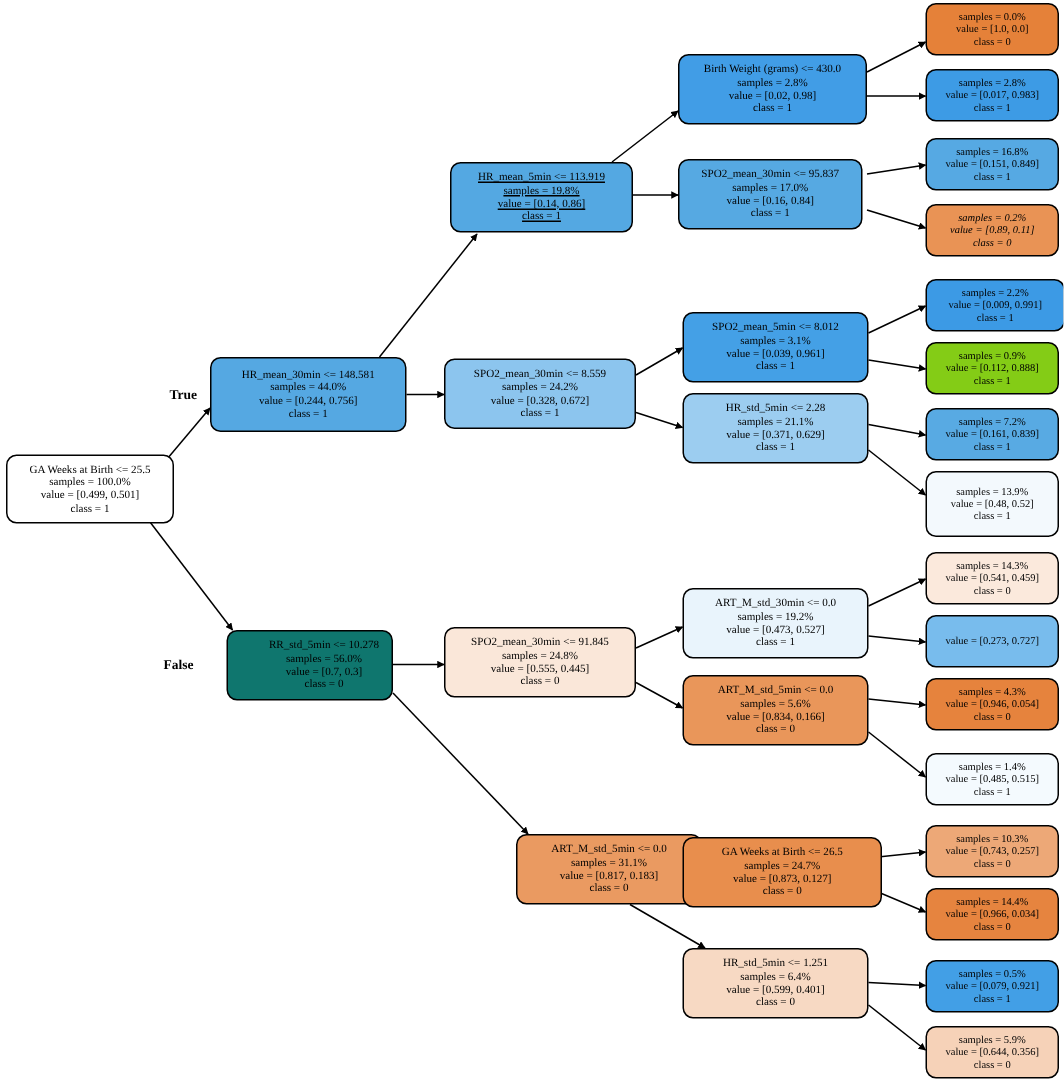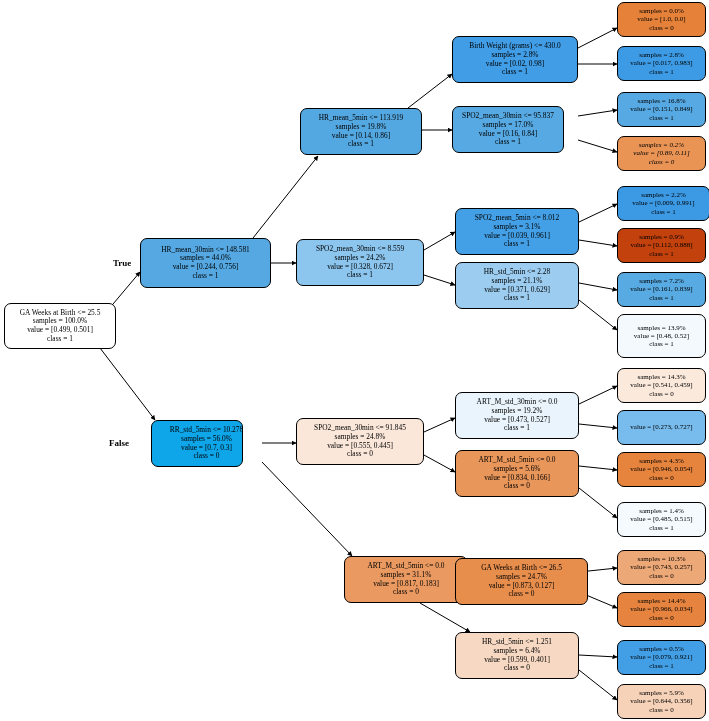--- a/index.html
+++ b/index.html
@@ -107,27 +107,27 @@
         <span class="ln">samples = 44.0%</span>
         <span class="ln">value = [0.244, 0.756]</span>
         <span class="ln">class = 1</span>
       </div>
       <div class="node" style="left: 296px; top: 239px; width: 128px; height: 47px; background: rgb(140, 197, 238); font-size: 7.4px;">
         <span class="ln">SPO2_mean_30min &lt;= 8.559</span>
         <span class="ln">samples = 24.2%</span>
         <span class="ln">value = [0.328, 0.672]</span>
         <span class="ln">class = 1</span>
       </div>
-      <div class="node" style="left: 300px; top: 108px; width: 122px; height: 47px; background: rgb(84, 168, 226); font-size: 7.4px;">
+      <div class="node" style="left: 300px; top: 108px; width: 122px; height: 47px; background: rgb(84, 168, 226); font-size: 7.4px; text-decoration: underline;">
         <span class="ln">HR_mean_5min &lt;= 113.919</span>
         <span class="ln">samples = 19.8%</span>
         <span class="ln">value = [0.14, 0.86]</span>
         <span class="ln">class = 1</span>
       </div>
-      <div class="node" style="left: 452px; top: 106px; width: 112px; height: 47px; background: rgb(86, 169, 226); font-size: 7.4px;">
+      <div class="node" style="left: 452px; top: 106px; width: 123px; height: 47px; background: rgb(86, 169, 226); font-size: 7.4px;">
         <span class="ln">SPO2_mean_30min &lt;= 95.837</span>
         <span class="ln">samples = 17.0%</span>
         <span class="ln">value = [0.16, 0.84]</span>
         <span class="ln">class = 1</span>
       </div>
       <div class="node" style="left: 452px; top: 36px; width: 126px; height: 47px; background: rgb(65, 157, 230); font-size: 7.4px;">
         <span class="ln">Birth Weight (grams) &lt;= 430.0</span>
         <span class="ln">samples = 2.8%</span>
         <span class="ln">value = [0.02, 0.98]</span>
         <span class="ln">class = 1</span>
@@ -156,42 +156,42 @@
         <span class="ln">SPO2_mean_5min &lt;= 8.012</span>
         <span class="ln">samples = 3.1%</span>
         <span class="ln">value = [0.039, 0.961]</span>
         <span class="ln">class = 1</span>
       </div>
       <div class="node" style="left: 617px; top: 186px; width: 93px; height: 35px; background: rgb(60, 154, 229); font-size: 7px;">
         <span class="ln">samples = 2.2%</span>
         <span class="ln">value = [0.009, 0.991]</span>
         <span class="ln">class = 1</span>
       </div>
-      <div class="node" style="left: 617px; top: 228px; width: 89px; height: 35px; background: #c2410c; font-size: 7px;">
+      <div class="node" style="left: 617px; top: 228px; width: 89px; height: 35px; background: #84cc16; font-size: 7px;">
         <span class="ln">samples = 0.9%</span>
         <span class="ln">value = [0.112, 0.888]</span>
         <span class="ln">class = 1</span>
       </div>
       <div class="node" style="left: 455px; top: 262px; width: 124px; height: 47px; background: rgb(156, 205, 240); font-size: 7.4px;">
         <span class="ln">HR_std_5min &lt;= 2.28</span>
         <span class="ln">samples = 21.1%</span>
         <span class="ln">value = [0.371, 0.629]</span>
         <span class="ln">class = 1</span>
       </div>
       <div class="node" style="left: 617px; top: 272px; width: 89px; height: 35px; background: rgb(88, 170, 227); font-size: 7px;">
         <span class="ln">samples = 7.2%</span>
         <span class="ln">value = [0.161, 0.839]</span>
         <span class="ln">class = 1</span>
       </div>
       <div class="node" style="left: 617px; top: 314px; width: 89px; height: 44px; background: rgb(243, 249, 253); font-size: 7px;">
         <span class="ln">samples = 13.9%</span>
         <span class="ln">value = [0.48, 0.52]</span>
         <span class="ln">class = 1</span>
       </div>
-      <div class="node" style="left: 151px; top: 420px; width: 92px; height: 47px; background: #0ea5e9; font-size: 7.4px; padding-left: 21px;">
+      <div class="node" style="left: 151px; top: 420px; width: 111px; height: 47px; background: #0f766e; font-size: 7.4px; padding-left: 21px;">
         <span class="ln">RR_std_5min &lt;= 10.278</span>
         <span class="ln">samples = 56.0%</span>
         <span class="ln">value = [0.7, 0.3]</span>
         <span class="ln">class = 0</span>
       </div>
       <div class="node" style="left: 296px; top: 418px; width: 128px; height: 47px; background: rgb(250, 231, 217); font-size: 7.4px;">
         <span class="ln">SPO2_mean_30min &lt;= 91.845</span>
         <span class="ln">samples = 24.8%</span>
         <span class="ln">value = [0.555, 0.445]</span>
         <span class="ln">class = 0</span>

